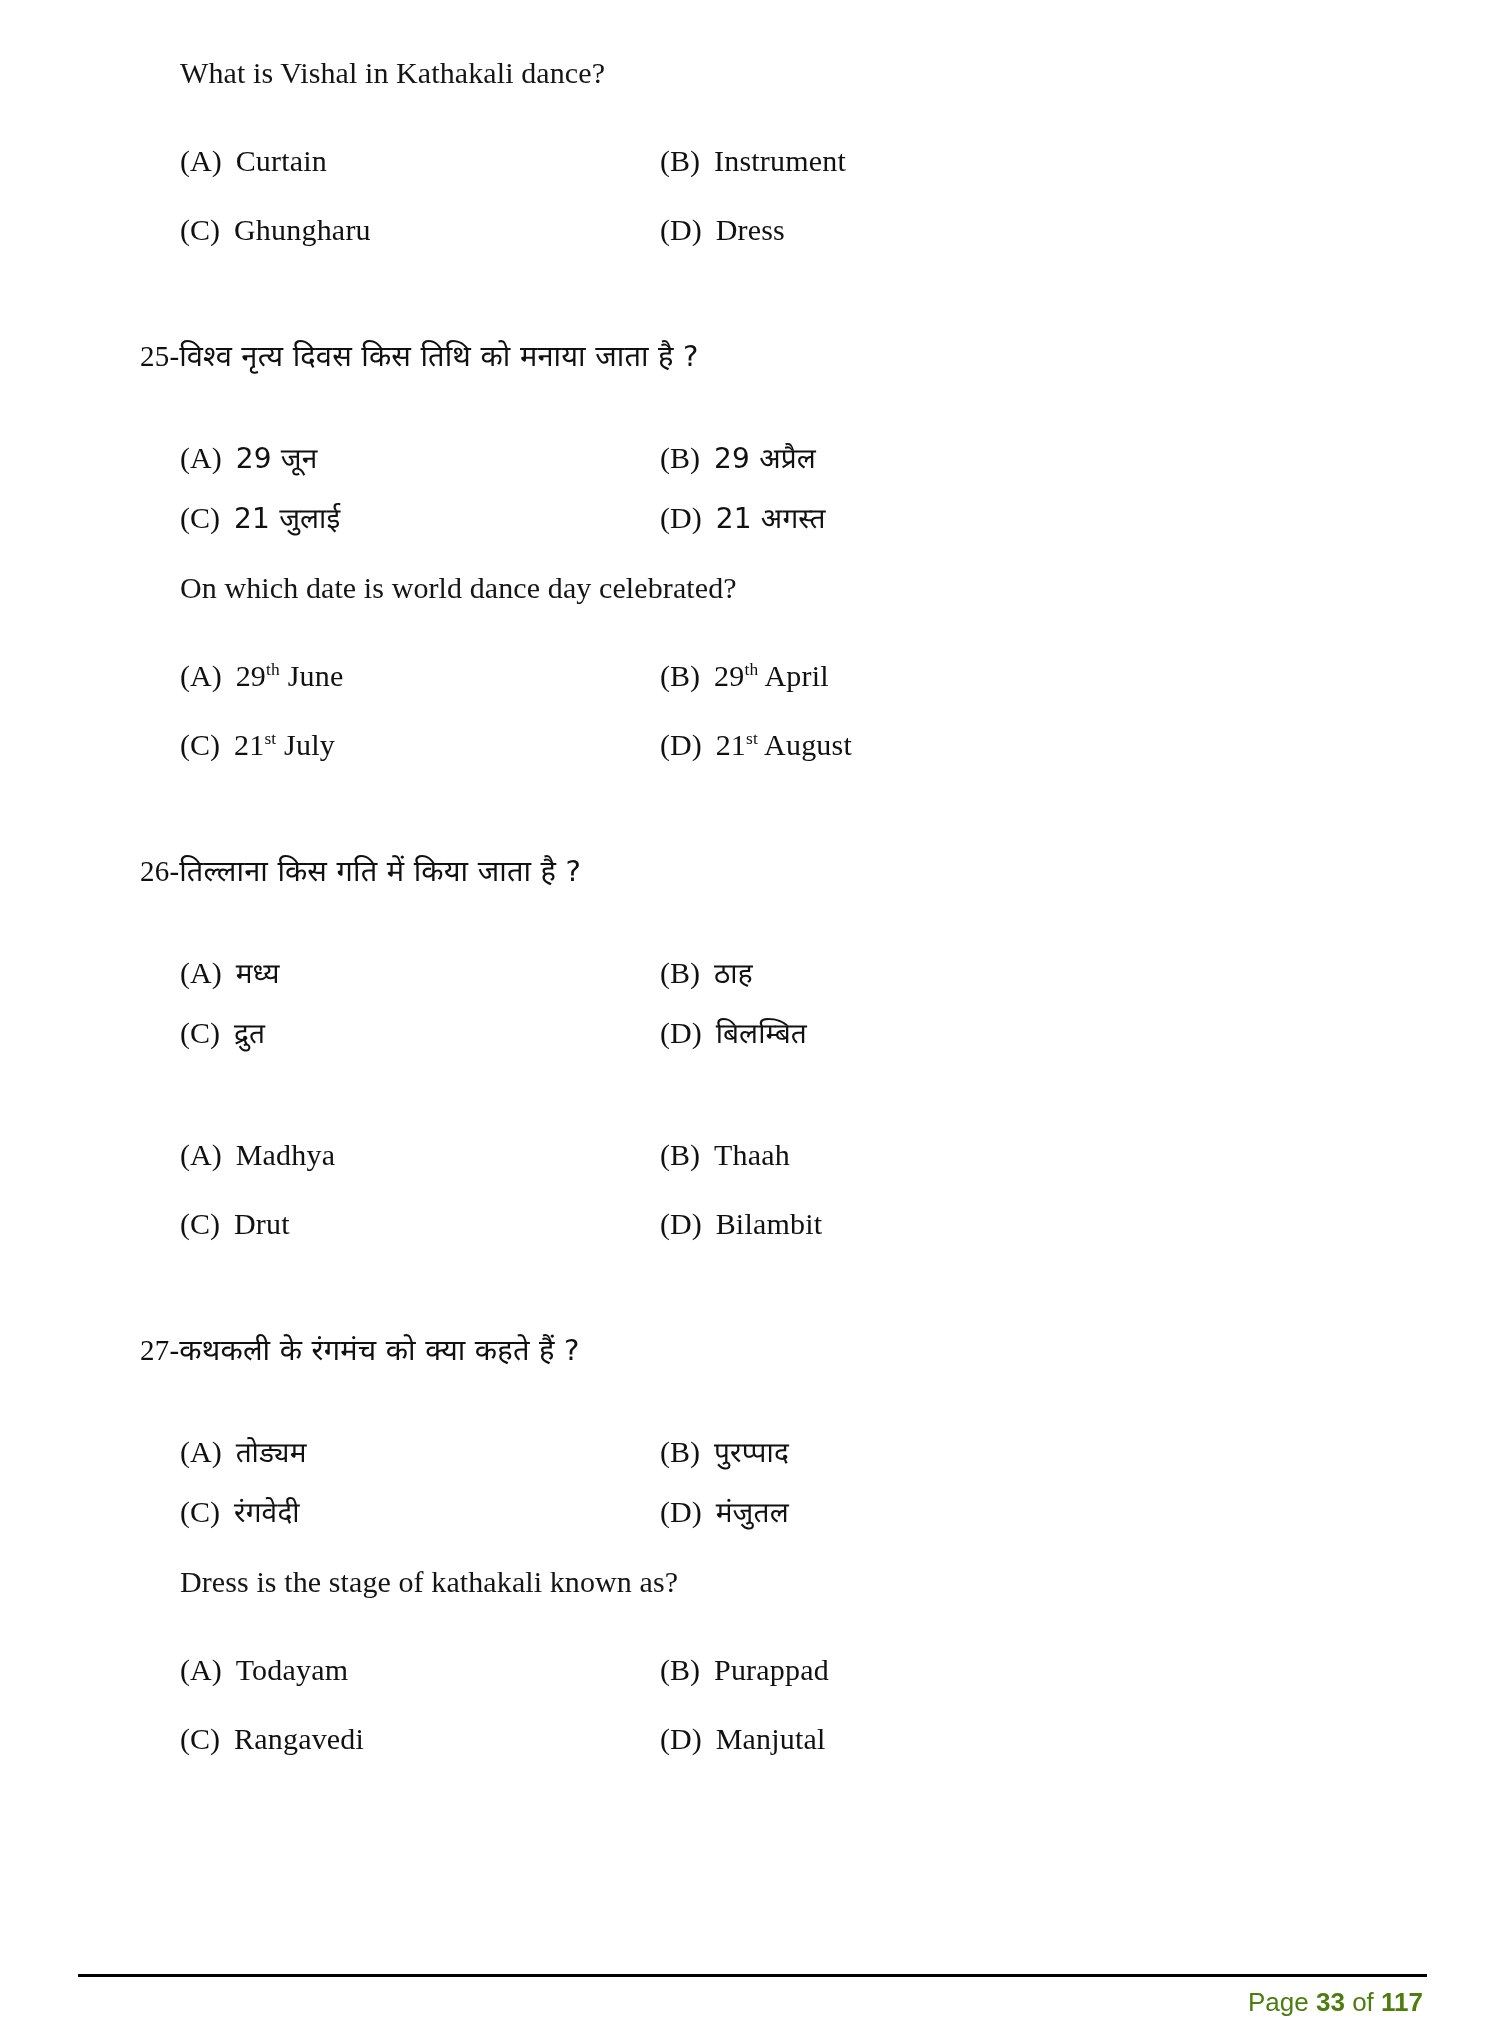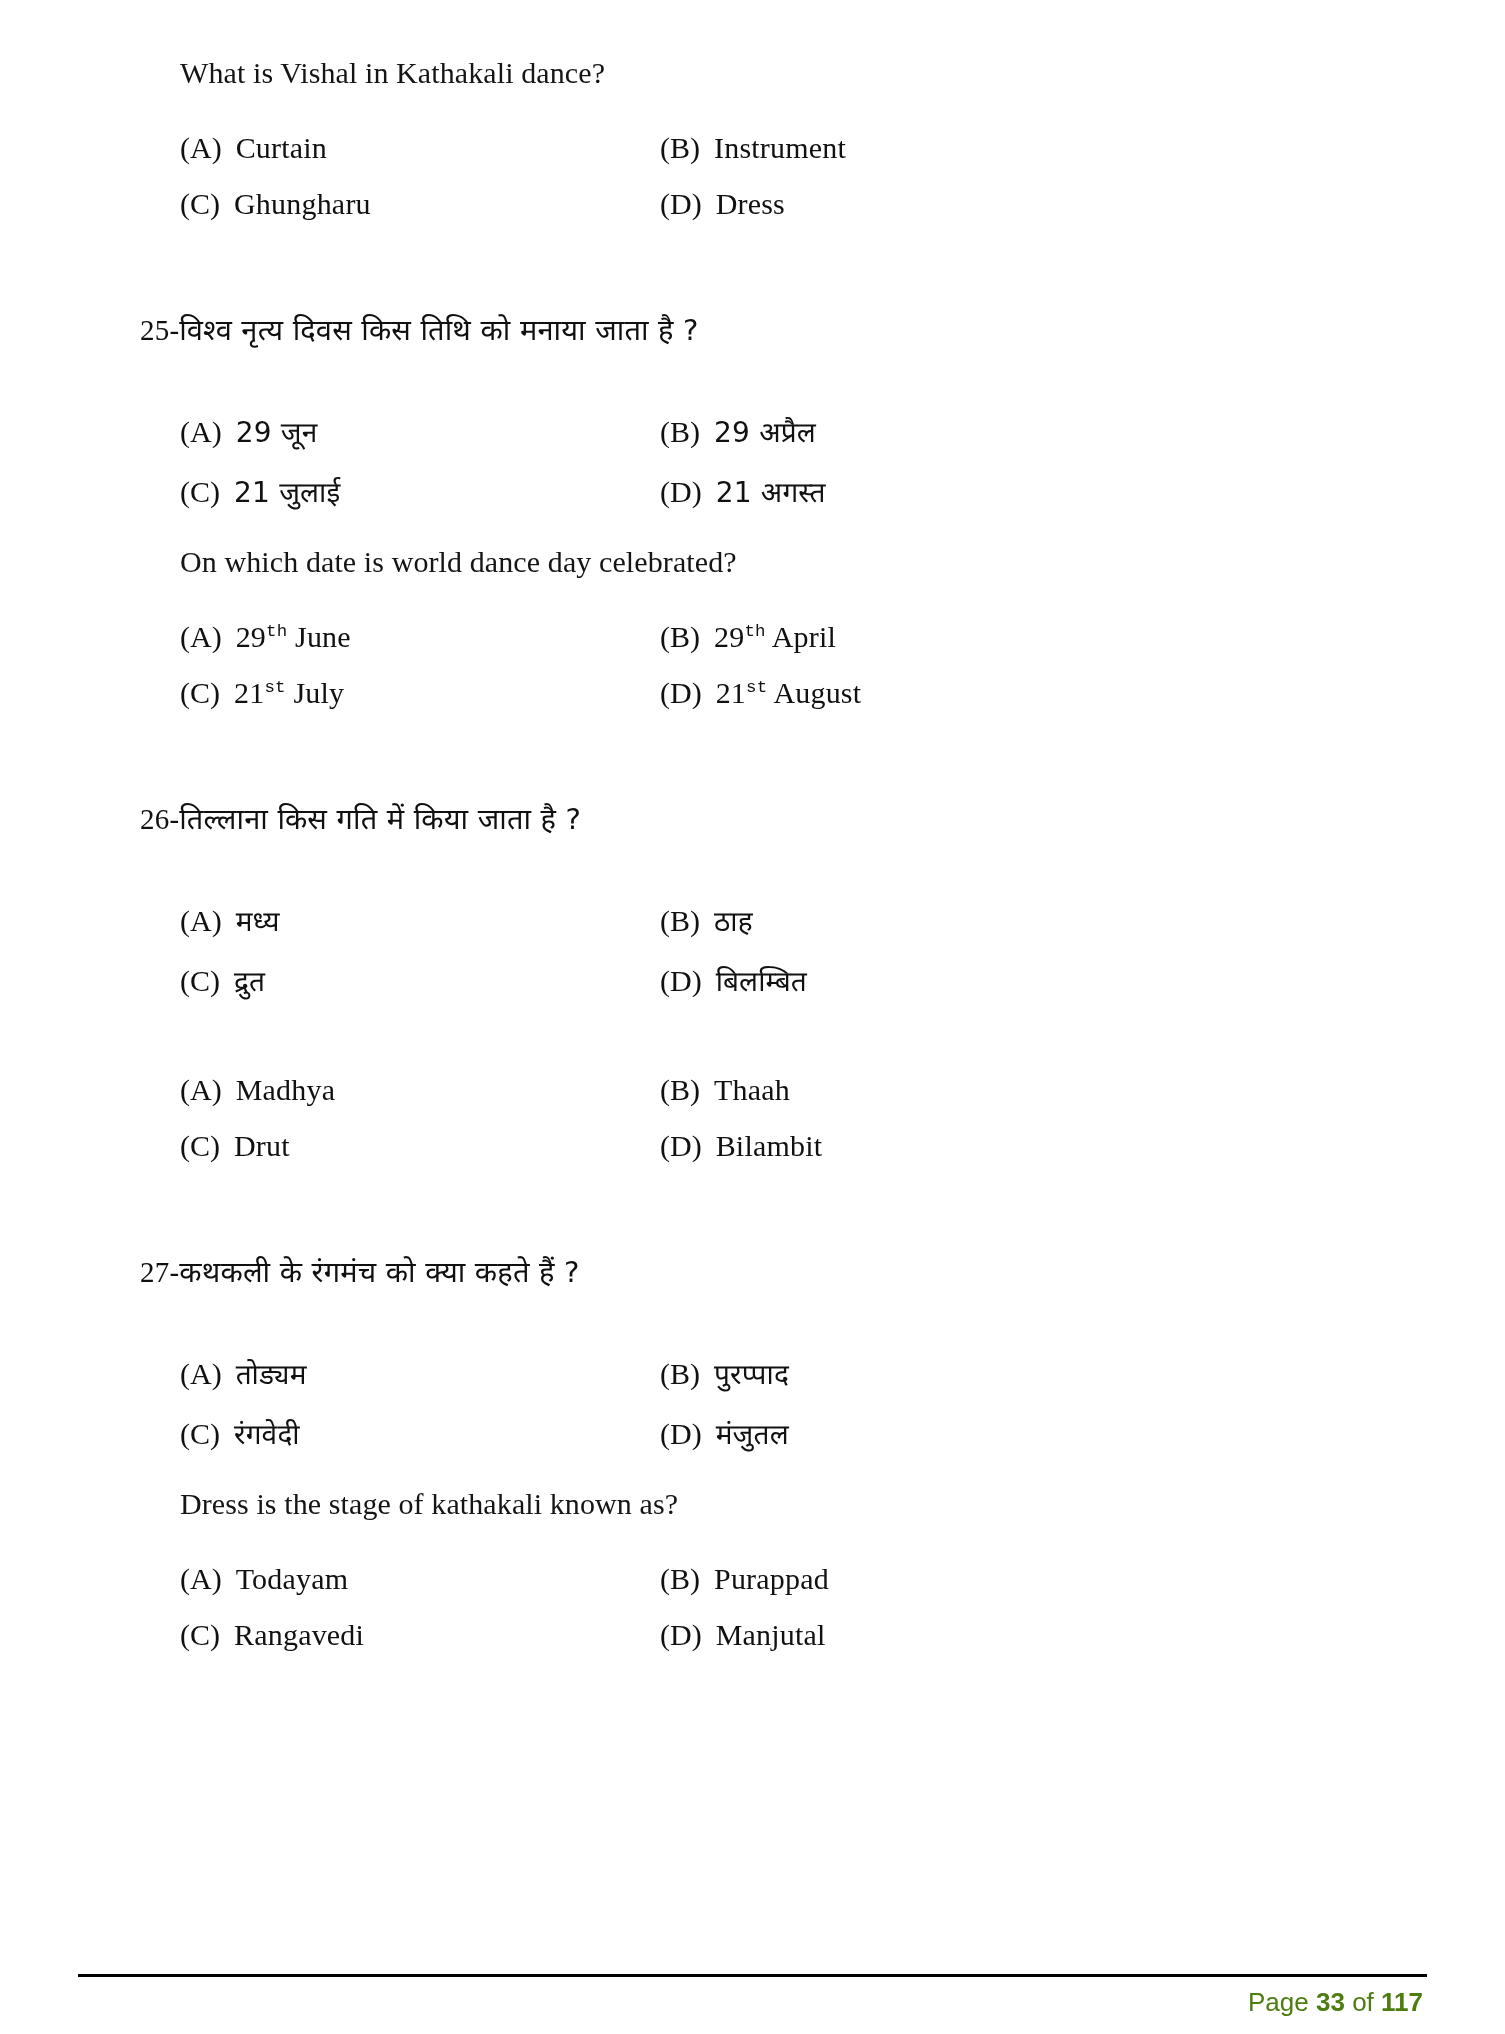--- a/index.html
+++ b/index.html
@@ -74,33 +74,33 @@
     font-family: "Liberation Serif", "DejaVu Serif", serif;
     font-size: 30px;
     white-space: nowrap;
     margin-right: 14px;
   }
 
   .opt-en {
     font-family: "Liberation Serif", "DejaVu Serif", serif;
     font-size: 30px;
     letter-spacing: 0.2px;
+    margin-top: 13px;
   }
 
   .opt-hi {
     font-family: "DejaVu Sans", sans-serif;
     font-size: 28px;
     letter-spacing: 0.2px;
   }
 
   .opt-en sup {
     font-size: 0.58em;
     vertical-align: super;
     line-height: 0;
-    font-family: Liberation Mono, monospace;
   }
 
   
 
   .sp-qgap    { height: 40px; }
   .sp-optgap  { height: 22px; }
   .sp-block   { height: 62px; }
   .sp-sub     { height: 34px; }
   .sp-secgap  { height: 90px; }
 

